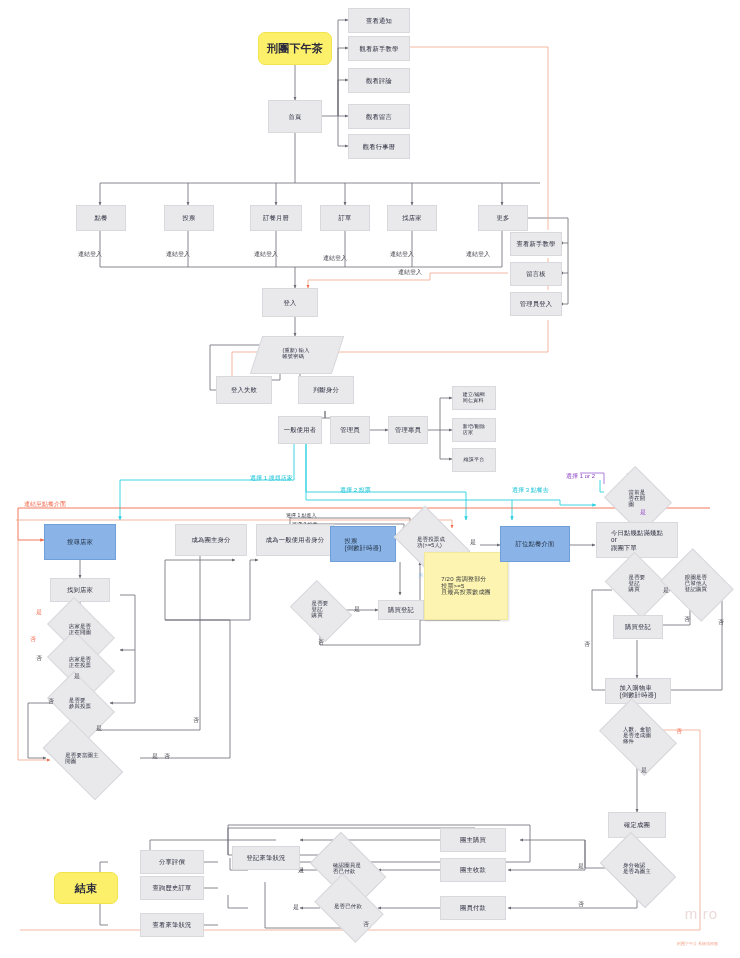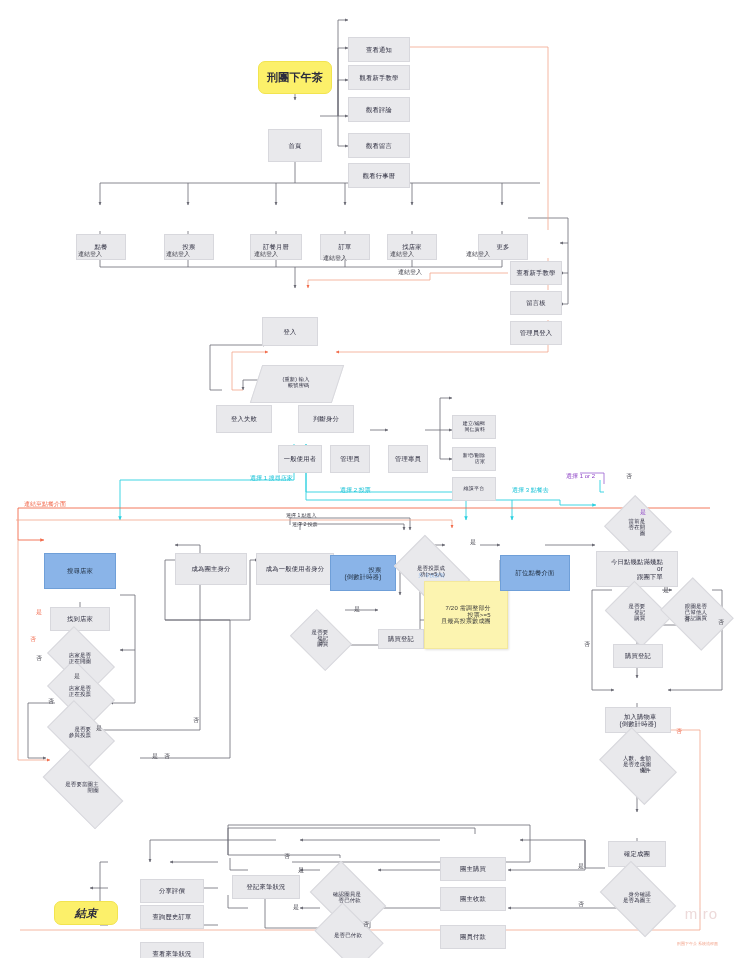--- a/index.html
+++ b/index.html
@@ -1,21 +1,21 @@
 <!DOCTYPE html>
 <html><head>
 <meta charset="utf-8">
 <style>
   html,body{margin:0;padding:0;background:#ffffff;}
   body{width:740px;height:958px;position:relative;overflow:hidden;
        font-family:"Liberation Sans","DejaVu Sans",sans-serif;}
   #canvas{position:absolute;left:0;top:0;width:740px;height:958px;}
   .node{position:absolute;box-sizing:border-box;display:flex;align-items:center;
-        justify-content:center;text-align:right;color:#2b2b3d;line-height:1.15;
-        font-size:6.3px;letter-spacing:.2px;padding:1px;margin-top:29px;}
+        justify-content:center;text-align:left;color:#2b2b3d;line-height:1.15;
+        font-size:6.3px;letter-spacing:.2px;padding:1px;}
   .box{background:#e9e9ec;border:1px solid #d8d8dd;}
   .box-blue{background:#8ab4e8;border:1px solid #6f9fd8;color:#1d2a3a;}
   .box-yellow{background:#fcf06a;border:1px solid #f2e44f;border-radius:7px;
               font-size:11px;font-weight:bold;color:#2b2b3d;}
   .sticky{background:#fcf4b0;border:1px solid #f3e89c;font-size:6px;color:#3a3a3a;
           box-shadow:1px 1px 2px rgba(0,0,0,.12);}
   .dia{background:transparent;border:none;}
   .dia .dshape{position:absolute;left:0;top:0;width:100%;height:100%;
        background:#e9e9ec;border:1px solid #d8d8dd;transform:rotate(45deg);}
   .dia .dtxt{position:relative;z-index:2;font-size:5.4px;line-height:1.1;}
@@ -393,18 +393,18 @@
 <div class="lbl" style="left:298px;top:866px;">是</div>
 <div class="lbl" style="left:293px;top:903px;">是</div>
 <div class="lbl" style="left:363px;top:920px;">否</div>
 
 <div class="node box" style="left:232px;top:846px;width:68px;height:24px;">登記來筆狀況</div>
 
 <div class="node box" style="left:140px;top:850px;width:64px;height:24px;">分享評價</div>
 <div class="node box" style="left:140px;top:876px;width:64px;height:24px;">查詢歷史訂單</div>
 <div class="node box" style="left:140px;top:913px;width:64px;height:24px;">查看來筆狀況</div>
 
-<div class="node box-yellow" style="left:54px;top:872px;width:64px;height:24px;font-style:italic;">結束</div>
+<div class="node box-yellow" style="left:54px;top:872px;width:64px;height:32px;">結束</div>
 
 <div class="miro">miro</div>
 <div class="tiny">刑團下午茶 系統流程圖</div>
 
 </div>
 
 </body></html>

